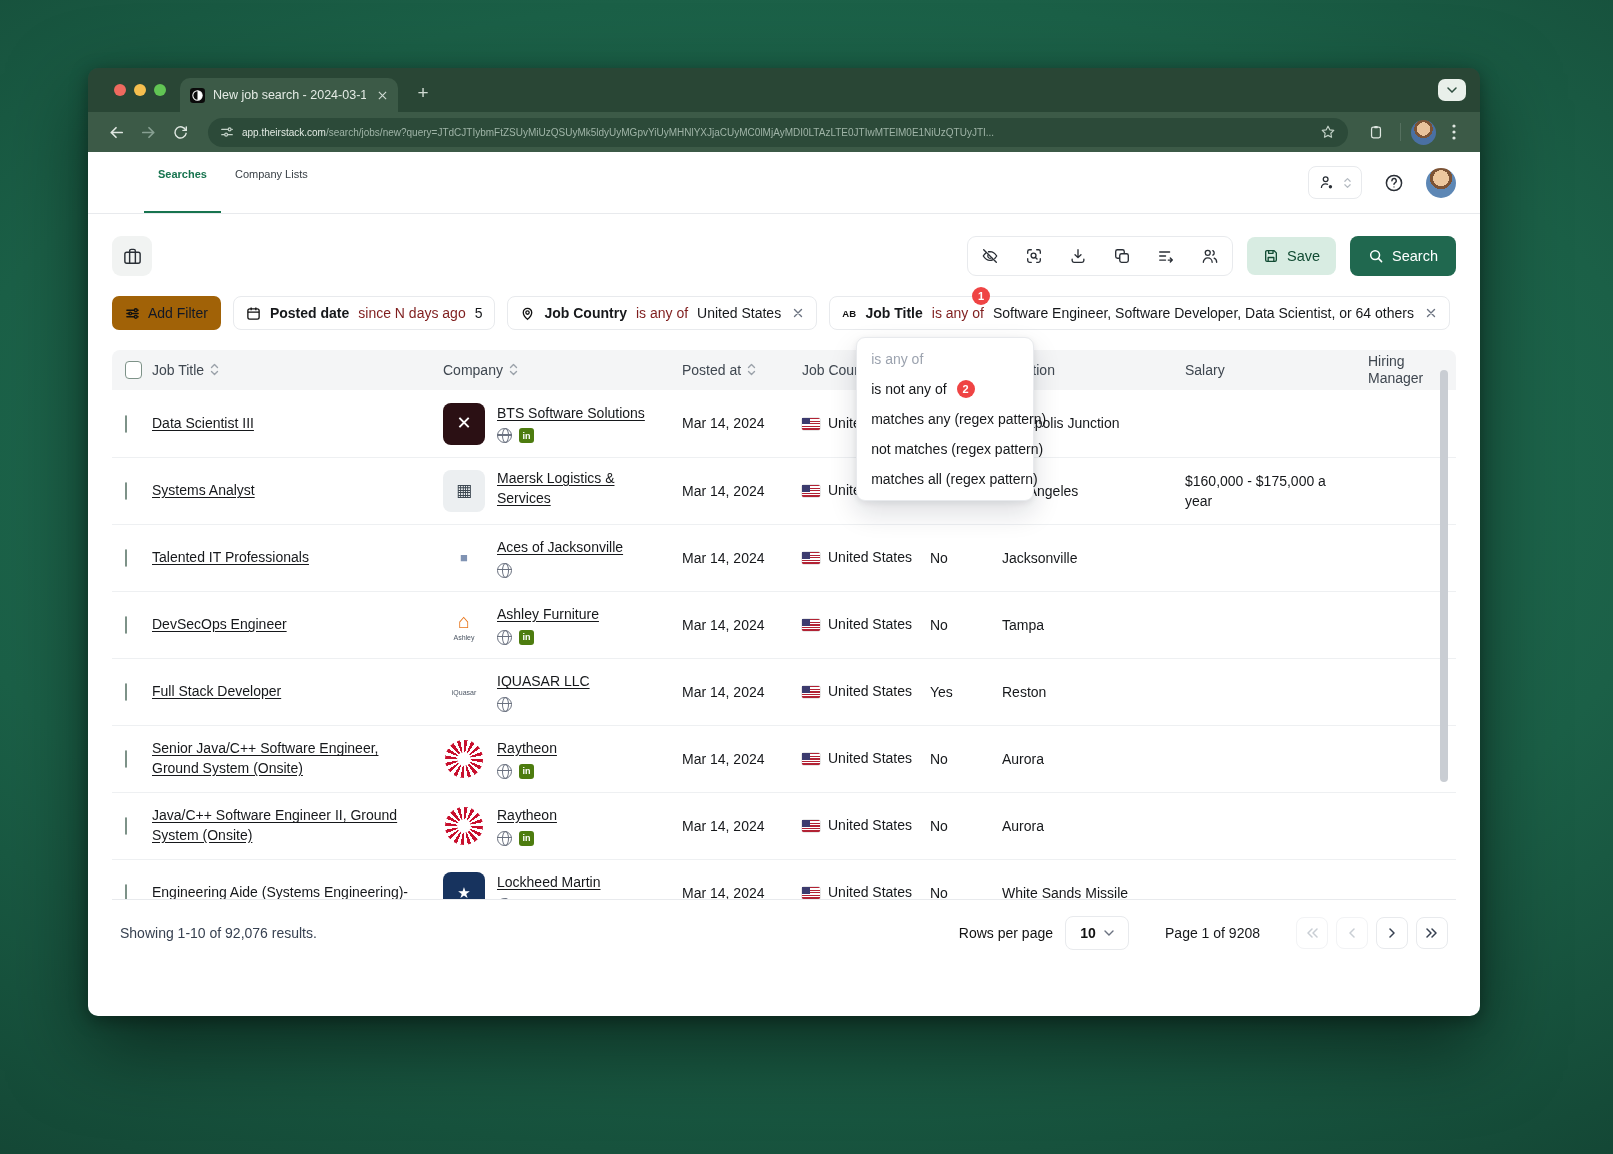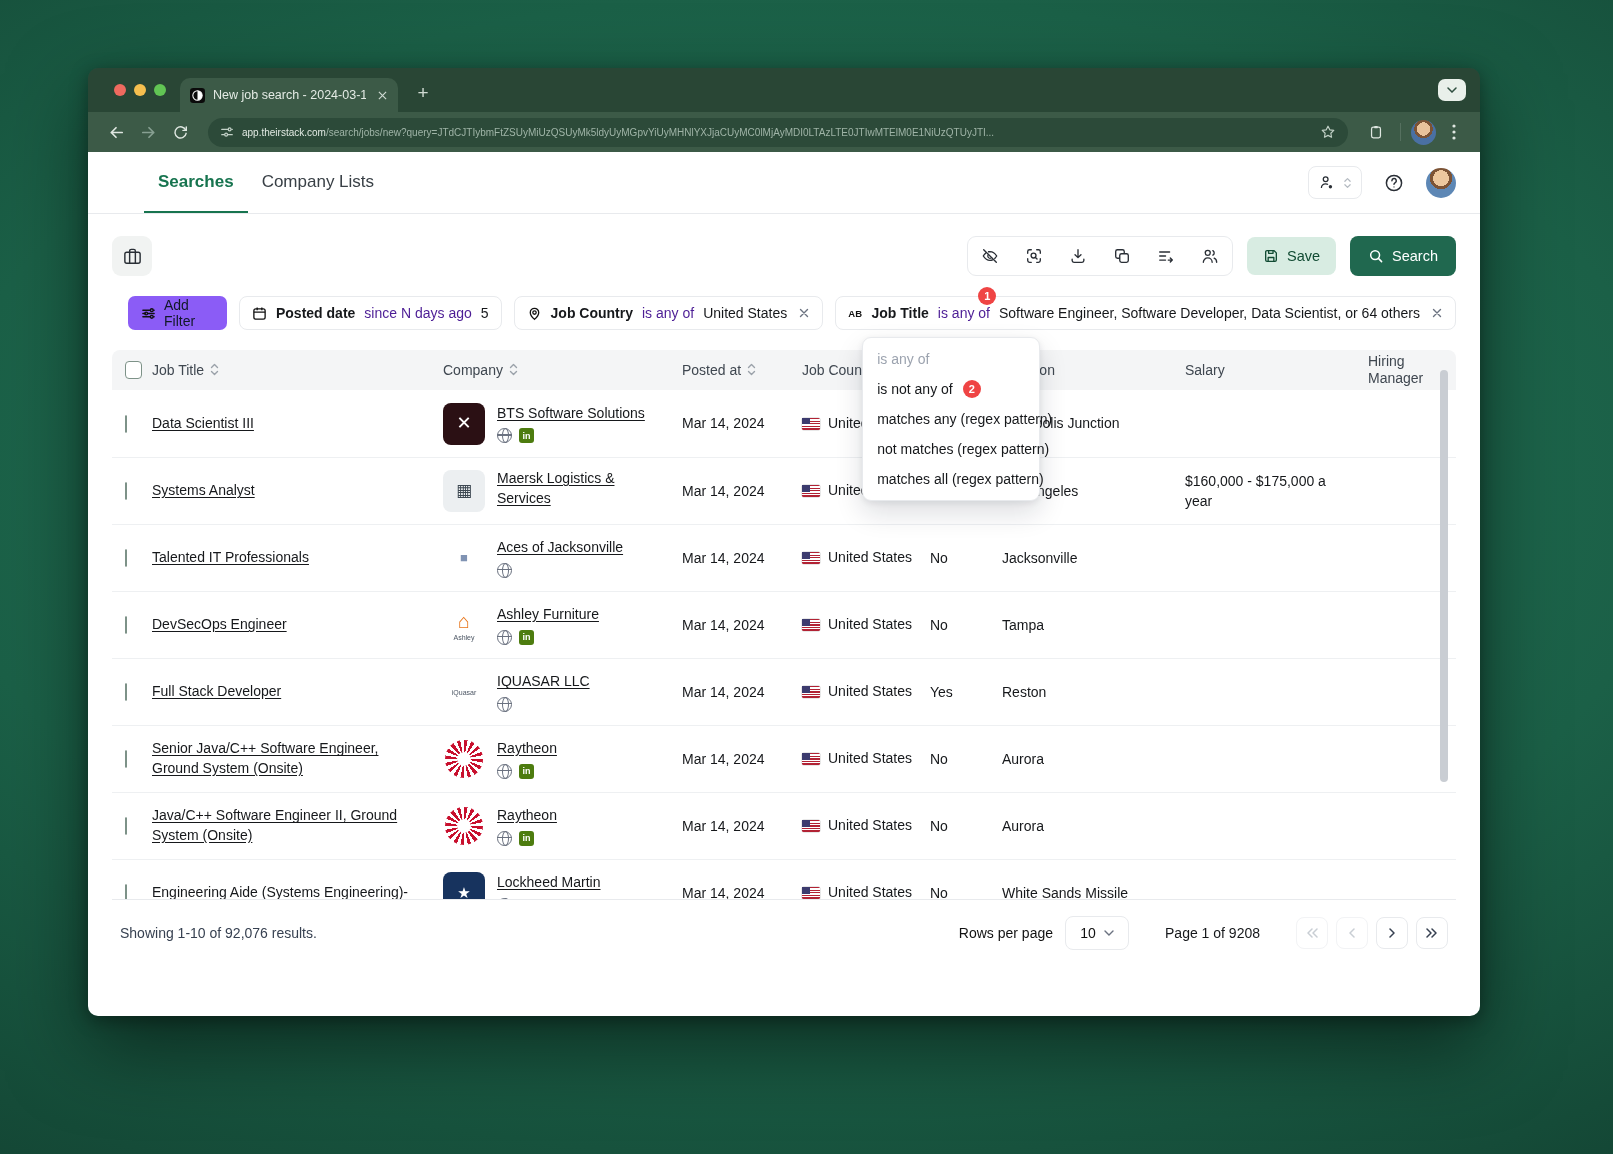--- a/index.html
+++ b/index.html
@@ -48,43 +48,43 @@
   .url .host { color:#e2eae3; }
   .avatar-sm { width:25px; height:25px; border-radius:50%;
     background: radial-gradient(circle at 50% 36%, #e9c29b 0 33%, #7c5335 33% 46%, #4a70a3 46% 100%); }
   .chrome-sep { width:1px; height:18px; background:#55705f; margin:0 6px; }
 
   
   .app { flex:1; background:#fff; border-radius:0 0 10px 10px; display:flex; flex-direction:column; position:relative; overflow:hidden; }
   .app-header { height:62px; border-bottom:1px solid #e8eaed; display:flex; align-items:stretch; padding:0 24px; }
   .brand { display:flex; align-items:center; gap:8px; font-size:19px; font-weight:800; letter-spacing:-.3px; color:#0d0f11; }
   .main-nav { display:flex; margin-left:32px; }
-  .nav-item { display:flex; align-items:center; padding:0 14px; font-size:17px; color:#394046; border-bottom:2px solid transparent; cursor:pointer; }
+  .nav-item { display:flex; align-items:flex-start; padding:16px 14px; font-size:11px; color:#394046; border-bottom:2px solid transparent; cursor:pointer; }
   .nav-item.active { color:#17744f; font-weight:600; border-bottom-color:#17744f; }
   .header-right { margin-left:auto; display:flex; align-items:center; gap:22px; }
   .user-switch { display:flex; align-items:center; gap:8px; border:1px solid #e8eaed; border-radius:8px; padding:7px 9px; }
   .avatar-lg { width:30px; height:30px; border-radius:50%;
     background: radial-gradient(circle at 50% 34%, #ecc79e 0 32%, #7c5335 32% 45%, #5d87b5 45% 100%); }
 
   .title-row { display:flex; align-items:flex-start; padding:22px 24px 0; }
   .title-icon { width:40px; height:40px; border-radius:9px; background:#f1f3f2; display:flex; align-items:center; justify-content:center; margin-right:16px; }
   .page-title { font-size:17px; font-weight:700; color:#101214; line-height:1.35; }
   .page-subtitle { font-size:13px; color:#565e66; margin-top:3px; }
   .title-actions { margin-left:auto; display:flex; align-items:center; gap:14px; }
   .icon-group { display:flex; border:1px solid #e8eaed; border-radius:9px; overflow:hidden; background:#fff; }
   .icon-btn { width:44px; height:38px; display:flex; align-items:center; justify-content:center; cursor:pointer; }
   .btn { height:38px; border-radius:8px; display:flex; align-items:center; gap:8px; padding:0 16px; font-size:14.5px; font-weight:500; cursor:pointer; border:none; }
   .btn-save { background:#d8ece2; color:#114b33; }
   .btn-search { background:#20684f; color:#fff; height:40px; padding:0 18px; }
 
   .filter-row { display:flex; align-items:center; gap:12px; margin:20px 24px 0; }
-  .add-filter { height:34px; border-radius:7px; background:#8b5cf6; display:flex; align-items:center; gap:8px; padding:0 13px; font-size:14px; font-weight:500; color:#111827; cursor:pointer;margin-left:16px; }
+  .add-filter { height:34px; border-radius:7px; background:#a16207; display:flex; align-items:center; gap:8px; padding:0 13px; font-size:14px; font-weight:500; color:#111827; cursor:pointer; }
   .chip { position:relative; height:34px; border:1px solid #e8eaed; border-radius:8px; background:#fff; display:flex; align-items:center; gap:9px; padding:0 12px; font-size:14px; white-space:nowrap; }
   .chip .c-label { font-weight:600; color:#16181b; }
-  .chip .c-op { color:#4c1d95; }
+  .chip .c-op { color:#7f1d1d; }
   .chip .c-val { color:#16181b; }
   .chip .ab { font-size:9.5px; font-weight:800; color:#111; letter-spacing:.3px; }
   .chip-x { display:flex; align-items:center; cursor:pointer; margin-left:2px; }
   .notif-badge { min-width:18px; height:18px; border-radius:50%; background:#ef4444; color:#fff; font-size:11px; font-weight:700; display:flex; align-items:center; justify-content:center; padding:0 4px; }
   .chip-badge { position:absolute; top:-10px; left:142px; z-index:70; }
 
   .op-menu {
     position:absolute; left:26px; top:40px; width:178px; z-index:60;
     background:#fff; border:1px solid #e8eaed; border-radius:9px; padding:6px 0;
     box-shadow:0 12px 28px rgba(16,24,40,.14), 0 2px 6px rgba(16,24,40,.08);
@@ -125,21 +125,21 @@
     background:repeating-linear-gradient(180deg,#b22234 0 1.3px,#fff 1.3px 2.6px); }
   .flag::before { content:""; position:absolute; left:0; top:0; width:8px; height:6.5px; background:#3c3b6e; }
   .cell-plain { line-height:1.45; padding-right:14px; }
   .sort { cursor:pointer; display:flex; }
 
   
   .table-footer { display:flex; align-items:center; margin:16px 32px 0; padding-bottom:10px; }
   .summary { font-size:14px; color:#374151; }
   .footer-right { margin-left:auto; display:flex; align-items:center; gap:36px; }
   .rpp { display:flex; align-items:center; gap:12px; font-size:14px; color:#111; }
-  .rpp-select { width:64px; height:34px; border:1px solid #e8eaed; border-radius:8px; display:flex; align-items:center; justify-content:center; gap:8px; font-size:14px; cursor:pointer; }
+  .rpp-select { width:64px; height:34px; border:1px solid #e8eaed; border-radius:8px; display:flex; align-items:center; justify-content:center; gap:8px; font-size:14px; cursor:pointer;font-weight:bold; }
   .page-status { font-size:14px; font-weight:500; }
   .pager { display:flex; gap:8px; }
   .pg { width:32px; height:32px; border:1px solid #e8eaed; border-radius:8px; background:#fff; display:flex; align-items:center; justify-content:center; cursor:pointer; color:#374151; }
   .pg.disabled { border-color:#f2f3f5; color:#c9ced4; }
 
   .scroll-thumb { position:absolute; left:1352px; top:302px; width:8px; height:412px; background:#c9cdd3; border-radius:4px; z-index:10; }
 </style>
 </head>
 <body>
 

